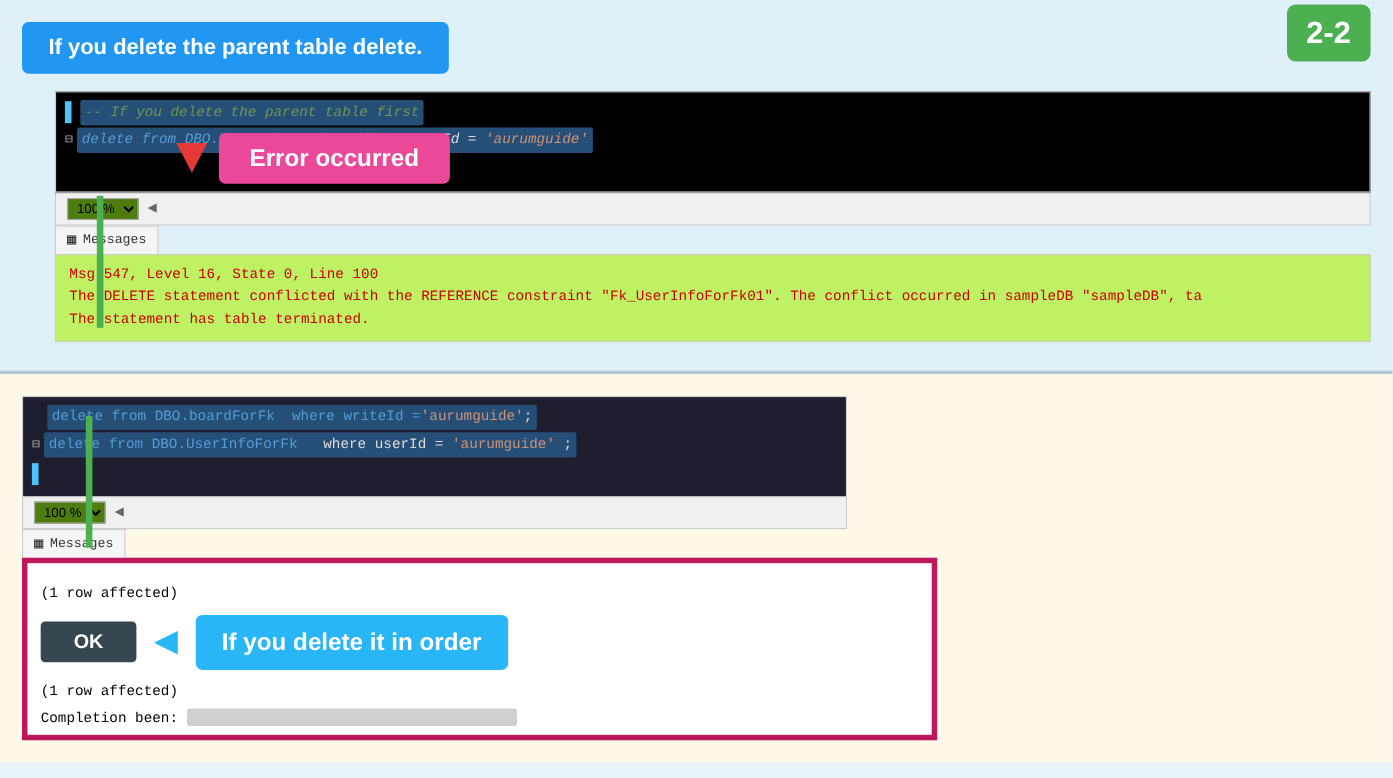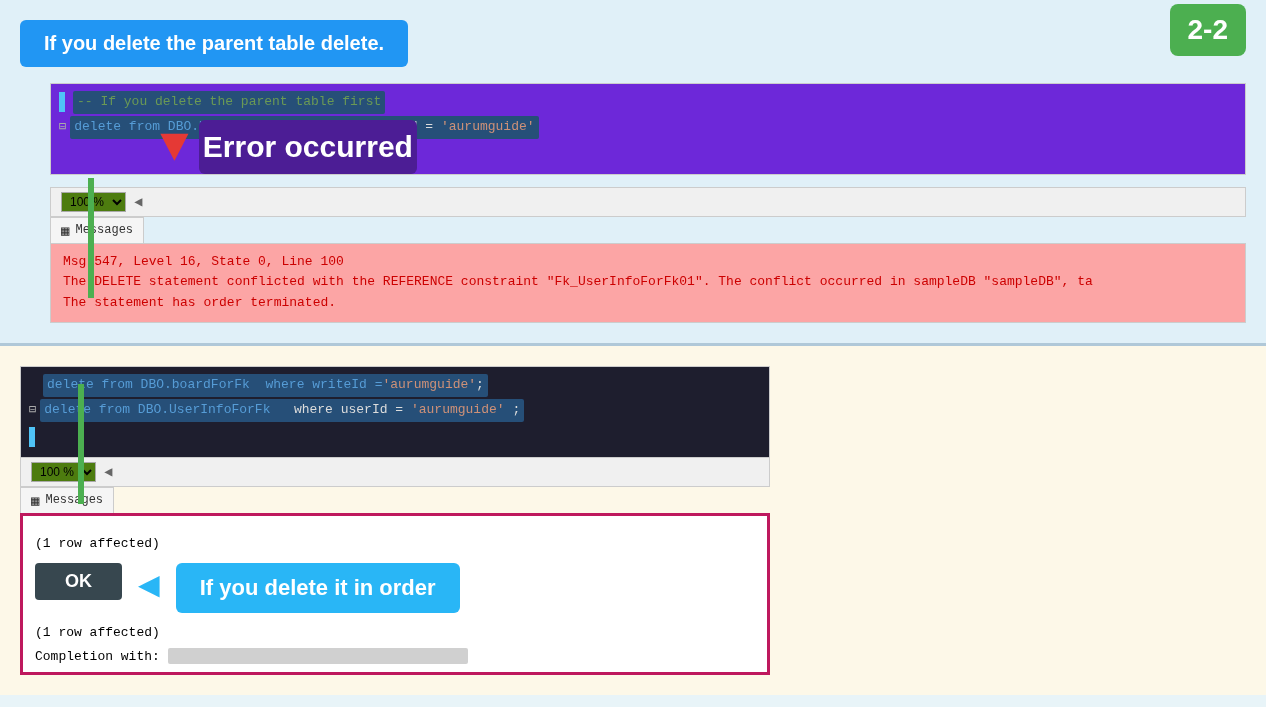--- a/index.html
+++ b/index.html
@@ -38,28 +38,29 @@
       background: #4CAF50;
       color: white;
       font-family: Arial, sans-serif;
       font-size: 28px;
       font-weight: bold;
       padding: 10px 18px;
       border-radius: 8px;
     }
 
     .code-editor-top {
-      background: #6d28d9;
+      background: #000000;
       border: 1px solid #ccc;
       color: #dcdcdc;
       font-size: 13px;
       line-height: 1.6;
       padding: 6px 0;
-      margin-bottom: 12px;
+      margin-bottom: 0;
       position: relative;
+      font-style: italic;
     }
 
     .code-line {
       display: flex;
       align-items: center;
       padding: 1px 8px;
       min-height: 22px;
     }
 
     .line-minus {
@@ -108,21 +109,21 @@
       border: 1px solid #ccc;
       border-bottom: none;
       padding: 4px 10px;
       font-size: 12px;
       color: #333;
       width: fit-content;
       margin-bottom: 0;
     }
 
     .messages-content {
-      background: #fca5a5;
+      background: #bef264;
       border: 1px solid #ccc;
       padding: 8px 12px;
     }
 
     .error-line-1 {
       color: #c00;
       font-size: 13px;
       line-height: 1.6;
     }
 
@@ -149,26 +150,26 @@
       z-index: 10;
     }
 
     .red-arrow-down {
       color: #e53935;
       font-size: 48px;
       line-height: 1;
     }
 
     .error-label {
-      background: #4c1d95;
+      background: #ec4899;
       color: white;
       font-family: Arial, sans-serif;
-      font-size: 30px;
+      font-size: 22px;
       font-weight: bold;
-      padding: 10px 4px;
+      padding: 10px 28px;
       border-radius: 6px;
     }
 
     
     .bottom-section {
       background: #fdf8e8;
       padding: 20px 20px 20px 20px;
       position: relative;
       min-height: 340px;
     }
@@ -204,23 +205,23 @@
       border: 1px solid #ccc;
       border-bottom: none;
       padding: 4px 10px;
       font-size: 12px;
       color: #333;
       width: fit-content;
     }
 
     .messages-content-bottom {
       background: white;
-      border: 3px solid #be185d;
+      border: 5px solid #be185d;
       padding: 8px 12px;
-      width: 750px;
+      width: 832px;
       min-height: 120px;
     }
 
     .ok-row {
       display: flex;
       align-items: center;
       gap: 16px;
       margin-bottom: 8px;
       margin-top: 8px;
     }
@@ -357,21 +358,21 @@
 
   
   <div style="margin-left:30px;">
     <div class="messages-tab">
       <span style="font-size:14px;">▦</span>
       <span>Messages</span>
     </div>
     <div class="messages-content">
       <div class="error-line-1">Msg 547, Level 16, State 0, Line 100</div>
       <div class="error-line-2">The DELETE statement conflicted with the REFERENCE constraint "Fk_UserInfoForFk01". The conflict occurred in sampleDB "sampleDB", ta</div>
-      <div class="error-line-3">The statement has order terminated.</div>
+      <div class="error-line-3">The statement has table terminated.</div>
     </div>
   </div>
 
 </div>
 
 <div class="bottom-section">
 
   <div class="bottom-code-wrapper">
     <div class="left-bar-bottom"></div>
     <div class="code-editor-bottom">
@@ -410,28 +411,28 @@
       <span style="font-size:14px;">▦</span>
       <span>Messages</span>
     </div>
     <div class="messages-content-bottom">
       <div class="ok-row">
         <div>
           <div class="msg-text">(1 row affected)</div>
         </div>
       </div>
 
-      <div style="display:flex;align-items:flex-start;gap:16px;margin-bottom:8px;">
+      <div style="display:flex;align-items:center;gap:16px;margin-bottom:8px;">
         <button class="ok-button">OK</button>
         <span class="blue-arrow-left">◀</span>
         <div class="success-label">If you delete it in order</div>
       </div>
 
       <div class="msg-text">(1 row affected)</div>
 
       <div class="completion-row">
-        <span class="completion-label">Completion with:</span>
+        <span class="completion-label">Completion been:</span>
         <div class="completion-bar"></div>
       </div>
     </div>
   </div>
 
 </div>
 
 </body></html>

